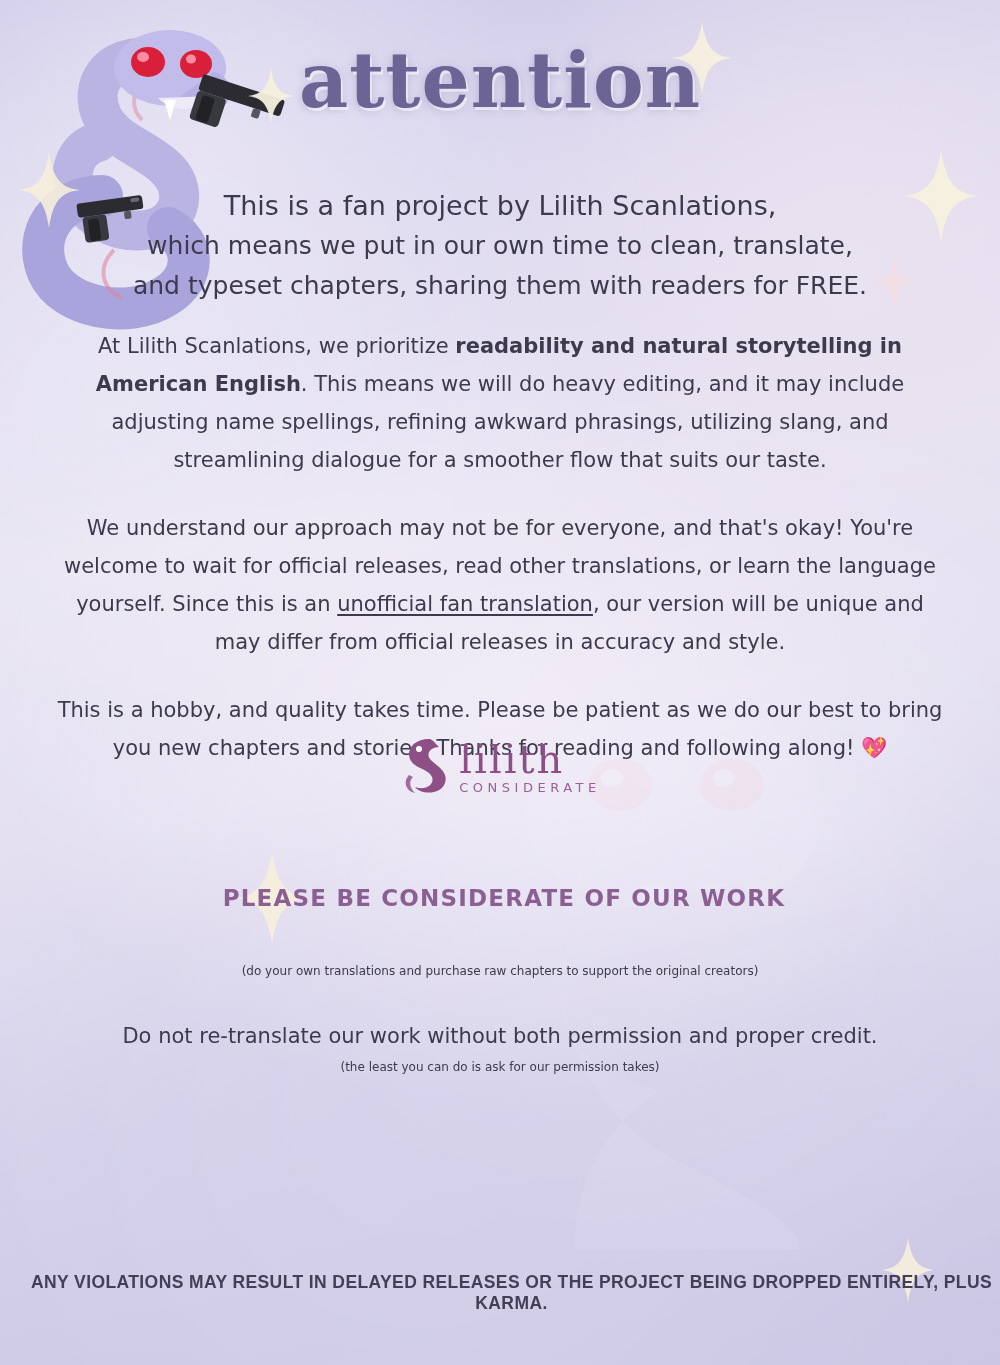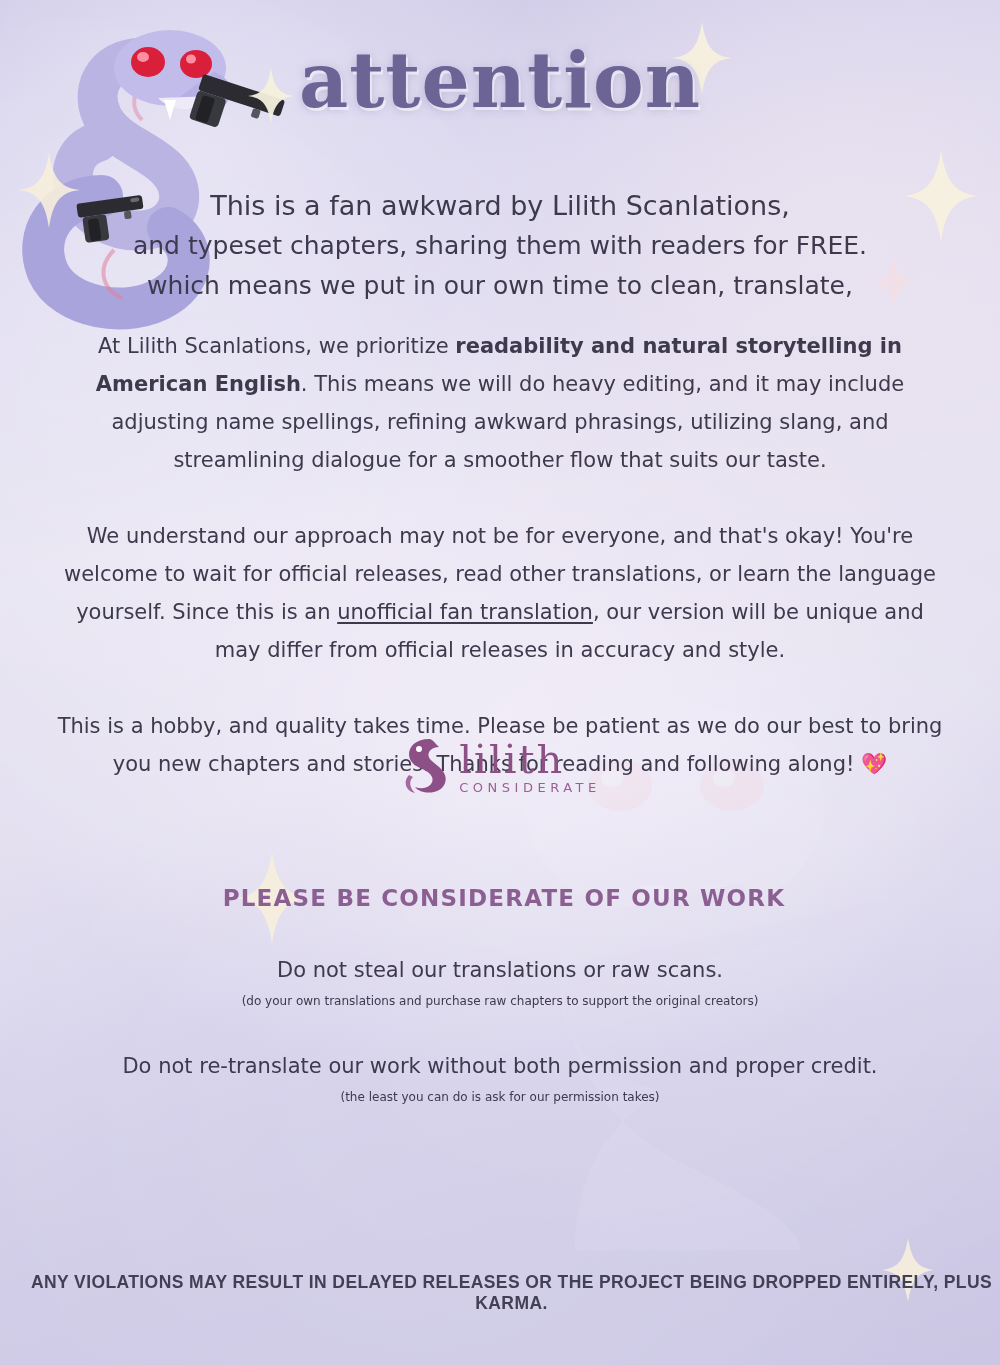--- a/index.html
+++ b/index.html
@@ -86,21 +86,21 @@
     line-height: 40px;
     margin-bottom: 2px;
   }
   .lead .big {
     font-size: 27px;
   }
   .para {
     font-size: 21px;
     line-height: 38px;
   }
-  .para.tight { margin-top: 38px; }
+  .para.tight { margin-top: 30px; }
   b { font-weight: bold; }
   u { text-decoration: underline; text-underline-offset: 3px; }
 
   
   .logo-wrap {
     position: absolute;
     left: 0; right: 0;
     top: 735px;
     display: flex;
     justify-content: center;
@@ -264,23 +264,23 @@
     <path d="M36 0 C41 34 52 43 72 46 C52 49 41 58 36 92 C31 58 20 49 0 46 C20 43 31 34 36 0 Z" fill="#f6eedc" opacity="0.95"></path>
   </svg>
   <svg class="sparkle" style="left:882px; top:1238px;" width="52" height="64" viewBox="0 0 52 64">
     <path d="M26 0 C30 24 37 30 52 32 C37 34 30 40 26 64 C22 40 15 34 0 32 C15 30 22 24 26 0 Z" fill="#f6eedc" opacity="0.92"></path>
   </svg>
 
   <div class="attention">attention</div>
 
   <div class="body-text">
     <div class="lead">
-      <div class="big">This is a fan awkward by Lilith Scanlations,</div>
+      <div class="big">This is a fan project by Lilith Scanlations,</div>
+      <div>which means we put in our own time to clean, translate,</div>
       <div>and typeset chapters, sharing them with readers for FREE.</div>
-      <div>which means we put in our own time to clean, translate,</div>
     </div>
 
     <p class="para">
       <span>At Lilith Scanlations, we prioritize </span><b>readability and natural storytelling in American English</b><span>. This means we will do heavy editing, and it may include adjusting name spellings, refining awkward phrasings, utilizing slang, and streamlining dialogue for a smoother flow that suits our taste.</span>
     </p>
 
     <p class="para tight">
       <span>We understand our approach may not be for everyone, and that's okay! You're welcome to wait for official releases, read other translations, or learn the language yourself. Since this is an </span><u>unofficial fan translation</u><span>, our version will be unique and may differ from official releases in accuracy and style.</span>
     </p>
 
@@ -299,21 +299,20 @@
     <div class="logo-text">
       <div class="logo-title">lilith</div>
       <div class="logo-sub">CONSIDERATE</div>
     </div>
   </div>
 
   <div class="rules-heading">PLEASE BE CONSIDERATE OF OUR WORK</div>
 
   <div class="rules">
     <div class="rule-block">
-      <div class="rule-main">Do not steal our translations or raw scans.</div>
       <div class="rule-sub">(do your own translations and purchase raw chapters to support the original creators)</div>
     </div>
     <div class="rule-block">
       <div class="rule-main">Do not re-translate our work without both permission and proper credit.</div>
       <div class="rule-sub">(the least you can do is ask for our permission takes)</div>
     </div>
   </div>
 
   <div class="footer">ANY VIOLATIONS MAY RESULT IN DELAYED RELEASES OR THE PROJECT BEING DROPPED ENTIRELY, PLUS KARMA.</div>
 

